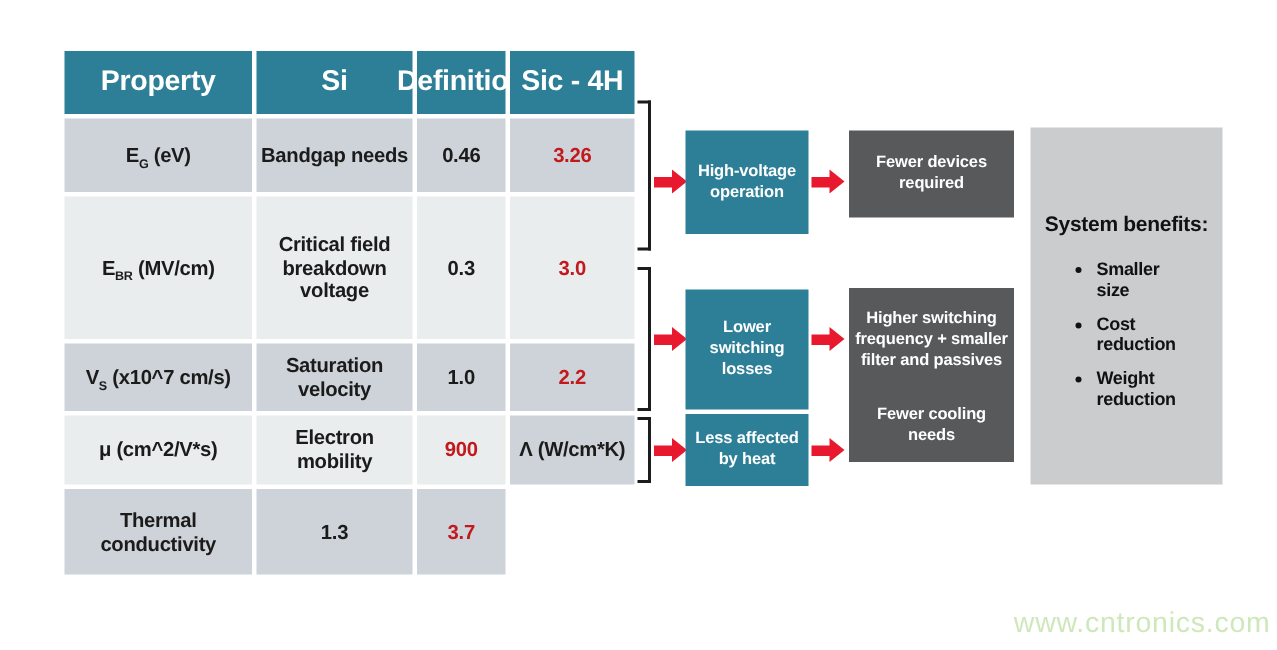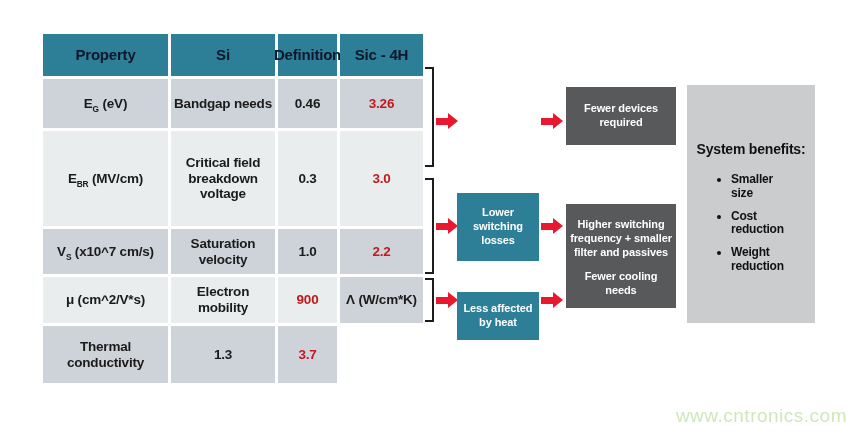--- a/index.html
+++ b/index.html
@@ -12,21 +12,21 @@
     display:grid;
     grid-template-columns:125px 104px 59px 83px;
     grid-template-rows:42px 49px 95px 45px 46px 57px;
     gap:3px;
   }
   .cell {
     display:flex; align-items:center; justify-content:center;
     text-align:center; font-weight:bold; font-size:13.5px; color:#1b1b1b;
     line-height:1.15; letter-spacing:-0.2px; padding:0 3px; box-sizing:border-box;
   }
-  .th { background:var(--teal,#2d7f97); color:#0f172a; font-size:15px; letter-spacing:-0.2px; }
+  .th { background:var(--teal,#2d7f97); color:#ffffff; font-size:19px; letter-spacing:-0.2px; }
   .row-dark  { background:var(--row_dark,#ced3d9); }
   .row-light { background:var(--row_light,#e9edee); }
   .sic-val { color:var(--value_red,#c2191c); }
   .cell sub { font-size:62%; line-height:0; }
 
   
   .bracket {
     position:absolute; left:425px; width:9px;
     border:2px solid #1c1c1c; border-left:none; box-sizing:border-box;
     background:transparent;
@@ -47,22 +47,22 @@
 
   
   .fbox {
     position:absolute; display:flex; align-items:center; justify-content:center;
     text-align:center; color:#ffffff; font-weight:bold; font-size:11px;
     line-height:1.25; padding:2px 4px; box-sizing:border-box; letter-spacing:-0.1px;
   }
   .cause { left:457px; width:82px; background:var(--teal,#2d7f97); }
   .effect { left:566px; width:110px; background:var(--dark_gray,#58595b); }
   .c1 { top:87px;  height:69px; }  .e1 { top:87px;  height:58px; }
-  .c2 { top:193px; height:68px; }  .e2 { top:204px; height:70px; }
-  .c3 { top:276px; height:48px;margin-top:16px; }  .e3 { top:260px; height:48px; }
+  .c2 { top:193px; height:80px; }  .e2 { top:192px; height:70px; }
+  .c3 { top:276px; height:48px; }  .e3 { top:260px; height:48px; }
 
   
   .panel {
     position:absolute; left:687px; top:85px; width:128px; height:238px;
     background:var(--panel_gray,#cbcccd); box-sizing:border-box;
     padding:56px 9px 0 9px; color:#111111;
   }
   .panel-title { text-align:center; font-weight:bold; font-size:14px; line-height:1.15; margin:0 0 15px 0; letter-spacing:-0.2px; }
   .panel ul { margin:16px; padding-left:19px; }
   .panel li { font-size:12px; font-weight:bold; line-height:1.15; margin-bottom:9px; letter-spacing:-0.2px; }
@@ -141,20 +141,21 @@
     </div>
   <div class="arrow ar5">
       <span class="shaft"></span>
       <span class="head"></span>
     </div>
   <div class="arrow ar6">
       <span class="shaft"></span>
       <span class="head"></span>
     </div>
 
+  <div class="fbox cause c1">High-voltage operation</div>
   <div class="fbox effect e1">Fewer devices required</div>
   <div class="fbox cause c2">Lower switching losses</div>
   <div class="fbox effect e2">Higher switching frequency + smaller filter and passives</div>
   <div class="fbox cause c3">Less affected by heat</div>
   <div class="fbox effect e3">Fewer cooling needs</div>
 
   <div class="panel">
     <p class="panel-title">System benefits:</p>
     <ul>
       <li>Smaller size</li>

